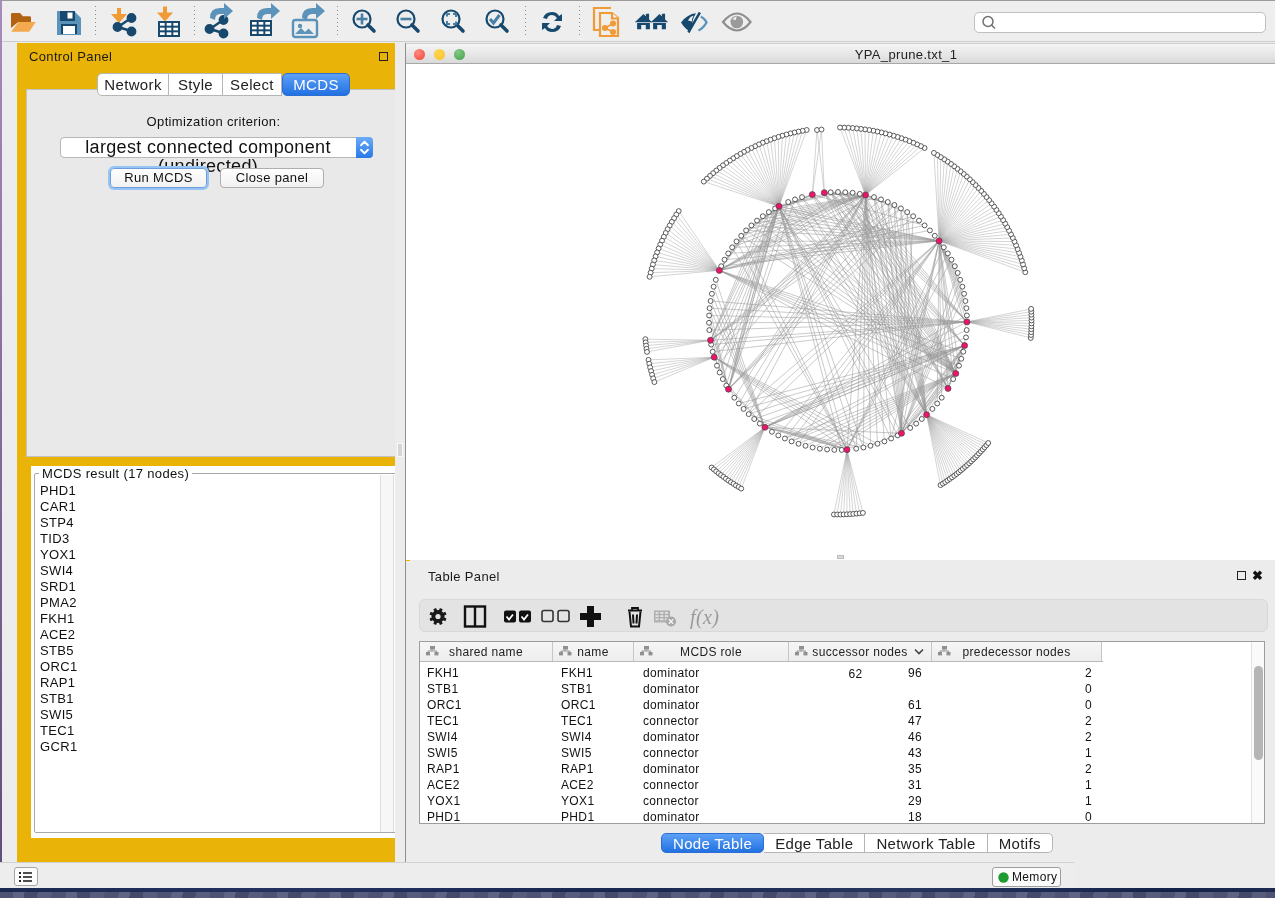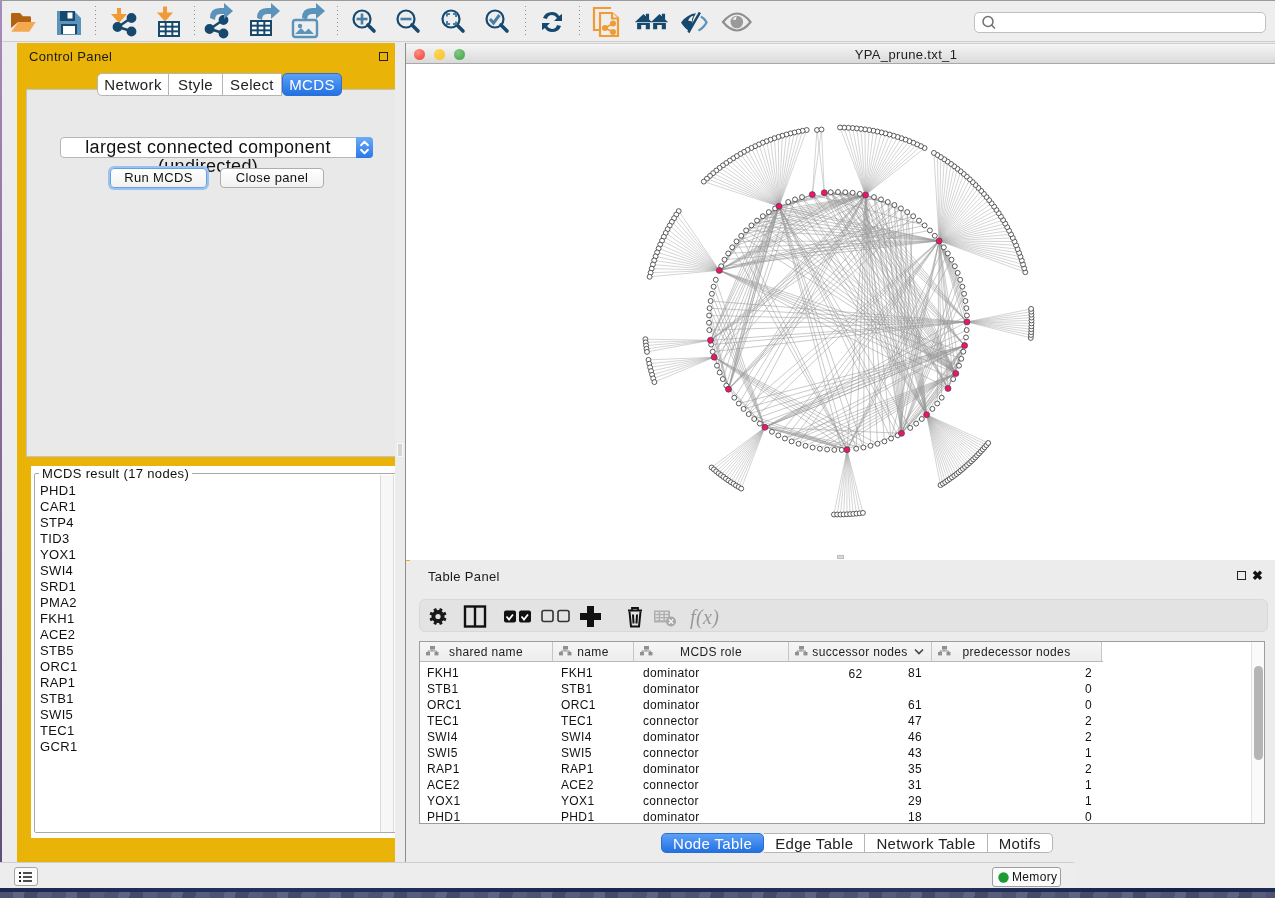--- a/index.html
+++ b/index.html
@@ -193,22 +193,23 @@
 <div id="leftedge"></div>
     <div id="cp">
 <div id="cp-title">Control Panel</div>
 <div class="winbtn-sq" style="left:362px;top:9px"></div>
 <div class="winbtn-x" style="left:377px;top:7px">✖</div>
 <div id="cp-box"></div>
 <div id="tabs">
         <div class="tab first" style="width:72px;padding:0">Network</div>
         <div class="tab" style="width:54px;padding:0">Style</div>
         <div class="tab" style="width:59px;padding:0">Select</div>
-        <div class="tab sel last" style="width:60px;padding:8px">MCDS</div>
+        <div class="tab sel last" style="width:68px;padding:8px">MCDS</div>
       </div>
+<div id="optlabel">Optimization criterion:</div>
 <div id="dropdown">largest connected component (undirected)<div id="dd-step"><svg width="17" height="21">
             <g fill="none" stroke="#fff" stroke-width="1.9" stroke-linecap="round" stroke-linejoin="round">
               <path d="M5 8.2 L8.5 4.8 L12 8.2"></path>
               <path d="M5 12.8 L8.5 16.2 L12 12.8"></path>
             </g>
           </svg></div></div>
 <div class="btn" id="runbtn">Run MCDS</div>
 <div class="btn" id="closebtn">Close panel</div>
 <div id="mcdsbox">
         <div id="fieldset">
@@ -1096,21 +1097,21 @@
               <rect x="8.5" y="6" width="4" height="3.4"></rect>
               <path d="M6 3.5 v1.5 M2 6 v-1 h8.5 v1" stroke="#909090" fill="none"></path>
             </g>
           </svg>
           <div class="ht">predecessor nodes</div>
         </div>
 <div style="position:absolute;left:0;top:19px;width:683px;height:1px;background:#b9b9b9"></div>
 <div class="cell" style="left:7px;top:23px">FKH1</div>
 <div class="cell" style="left:141px;top:23px">FKH1</div>
 <div class="cell" style="left:223px;top:23px">dominator</div>
-<div class="cell" style="left:369px;top:23px;width:133px;text-align:right">81</div>
+<div class="cell" style="left:369px;top:23px;width:133px;text-align:right">96</div>
 <div class="cell" style="left:512px;top:23px;width:160px;text-align:right">2</div>
 <div class="cell" style="left:7px;top:39px">STB1</div>
 <div class="cell" style="left:141px;top:39px">STB1</div>
 <div class="cell" style="left:223px;top:39px">dominator</div>
 <div class="cell" style="left:369px;top:24px;width:133px;text-align:center">62</div>
 <div class="cell" style="left:512px;top:39px;width:160px;text-align:right">0</div>
 <div class="cell" style="left:7px;top:55px">ORC1</div>
 <div class="cell" style="left:141px;top:55px">ORC1</div>
 <div class="cell" style="left:223px;top:55px">dominator</div>
 <div class="cell" style="left:369px;top:55px;width:133px;text-align:right">61</div>

